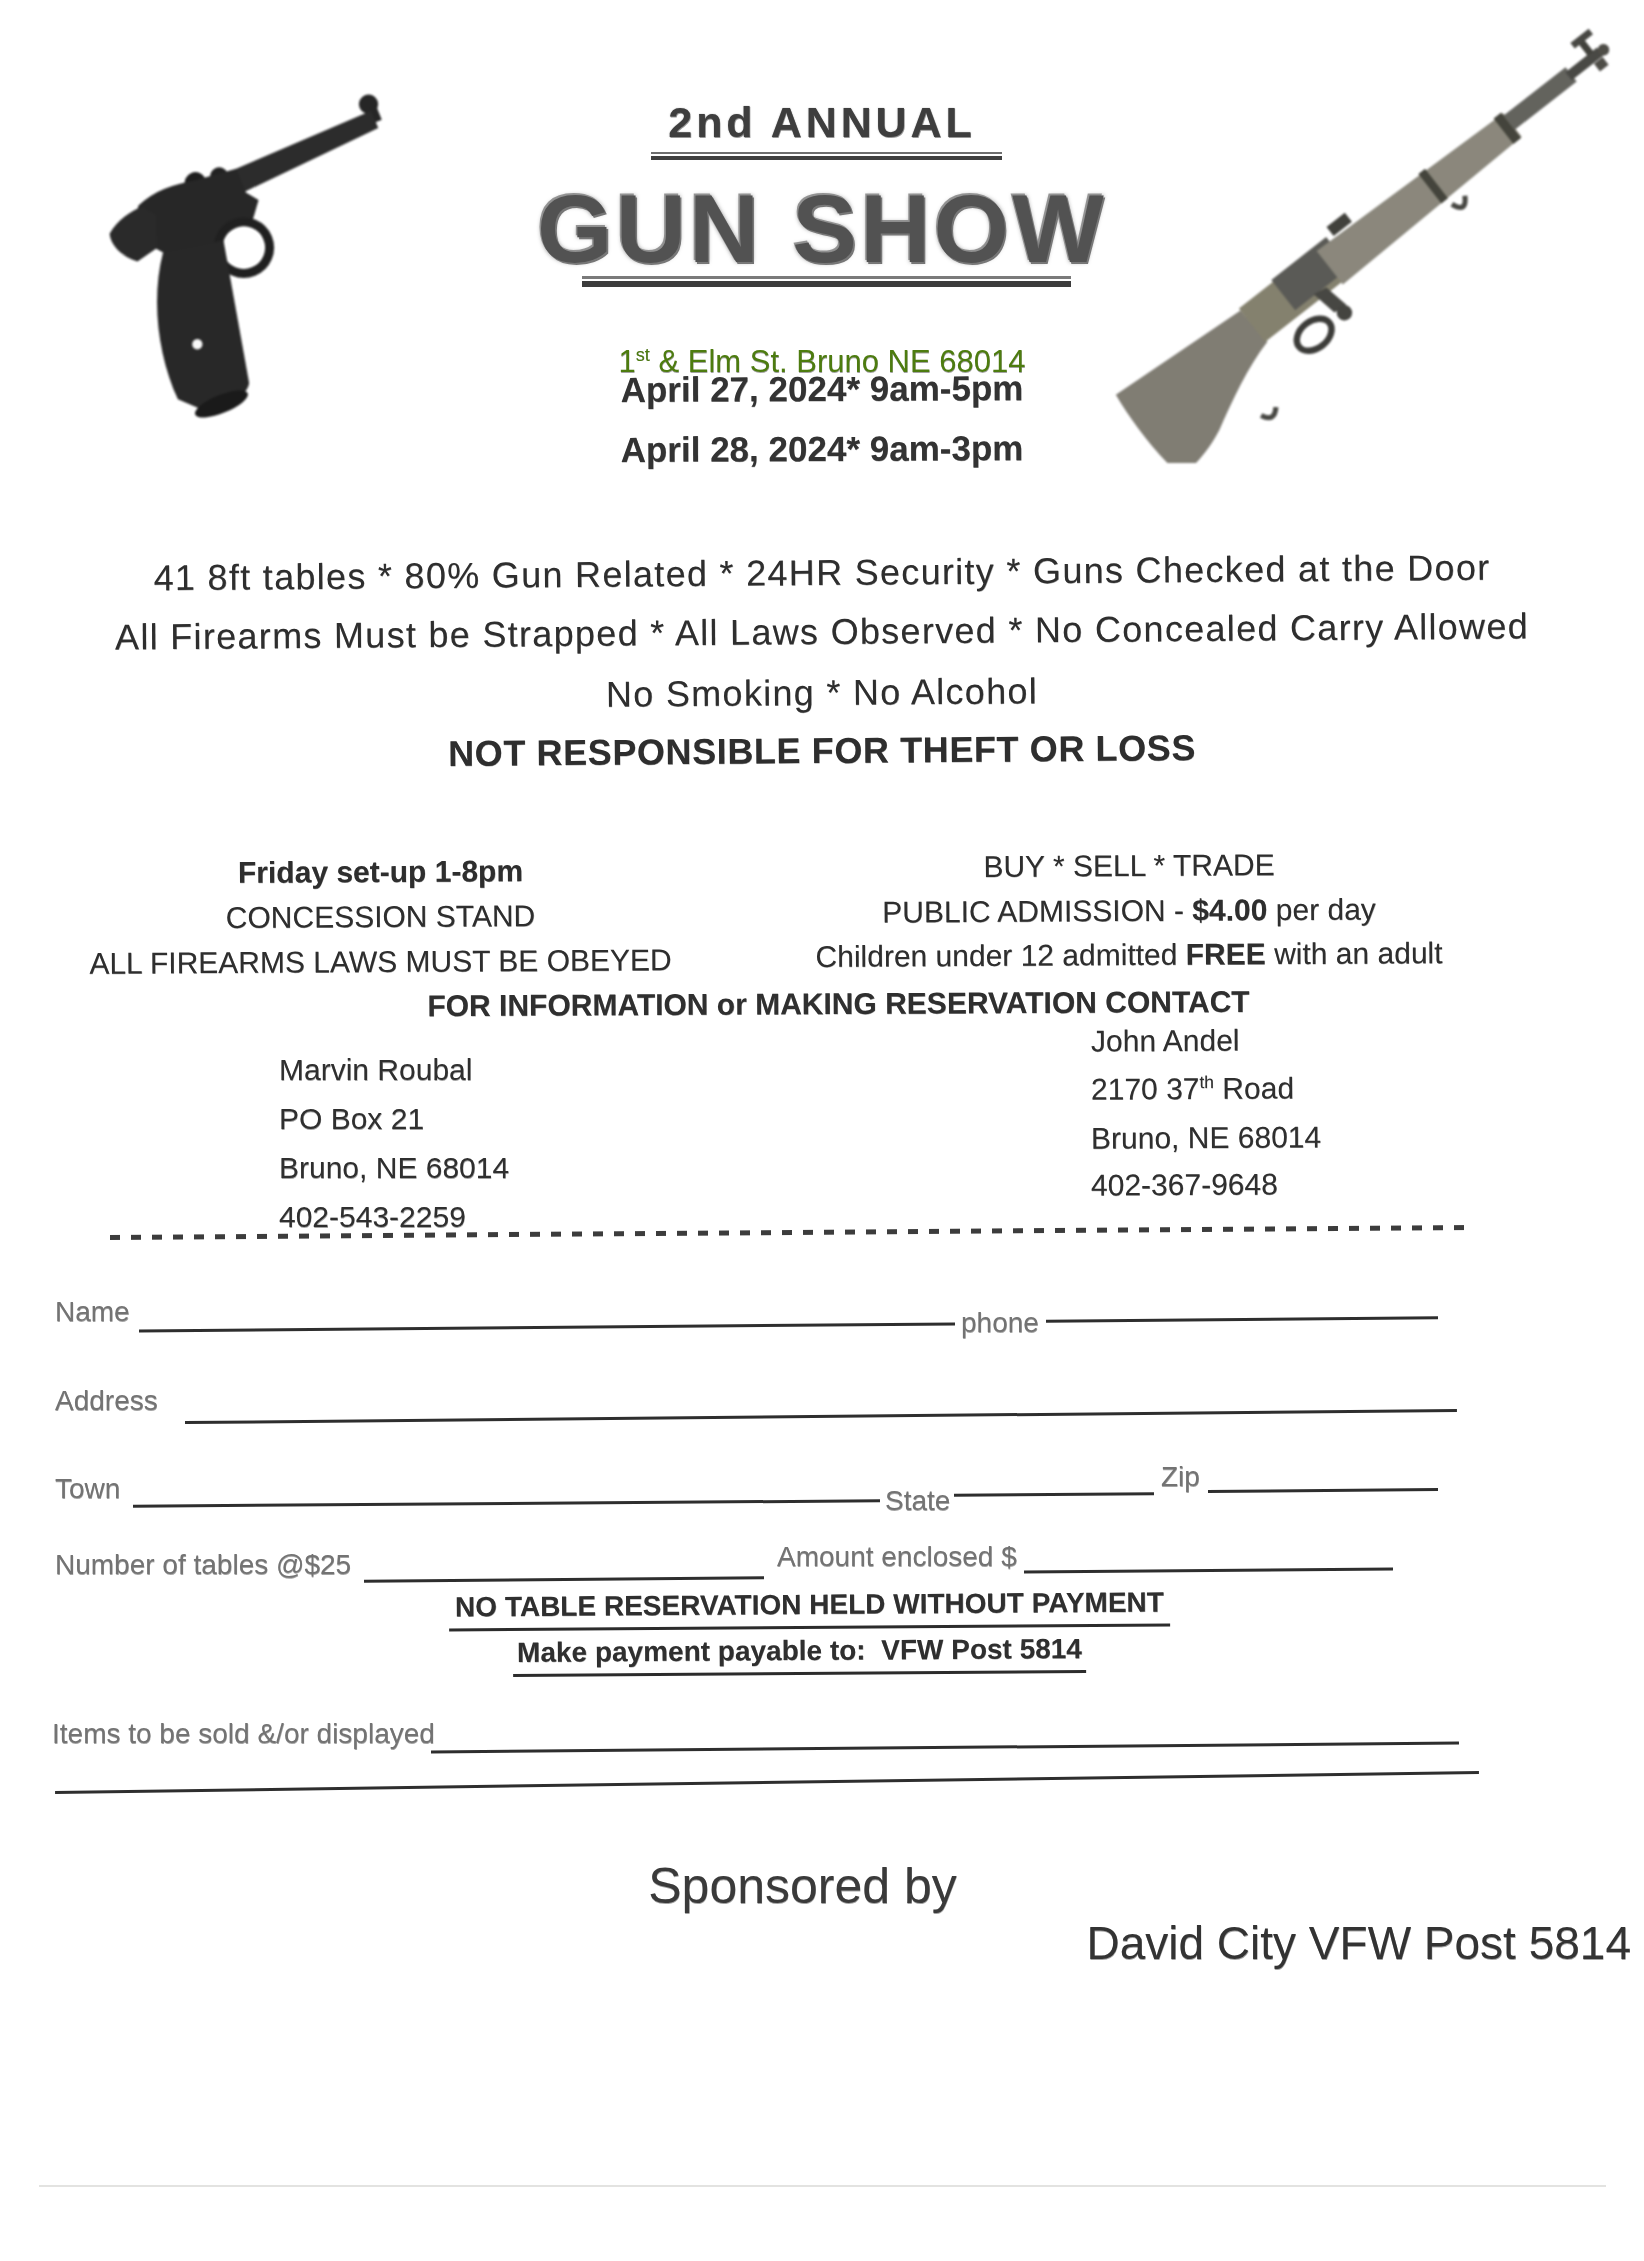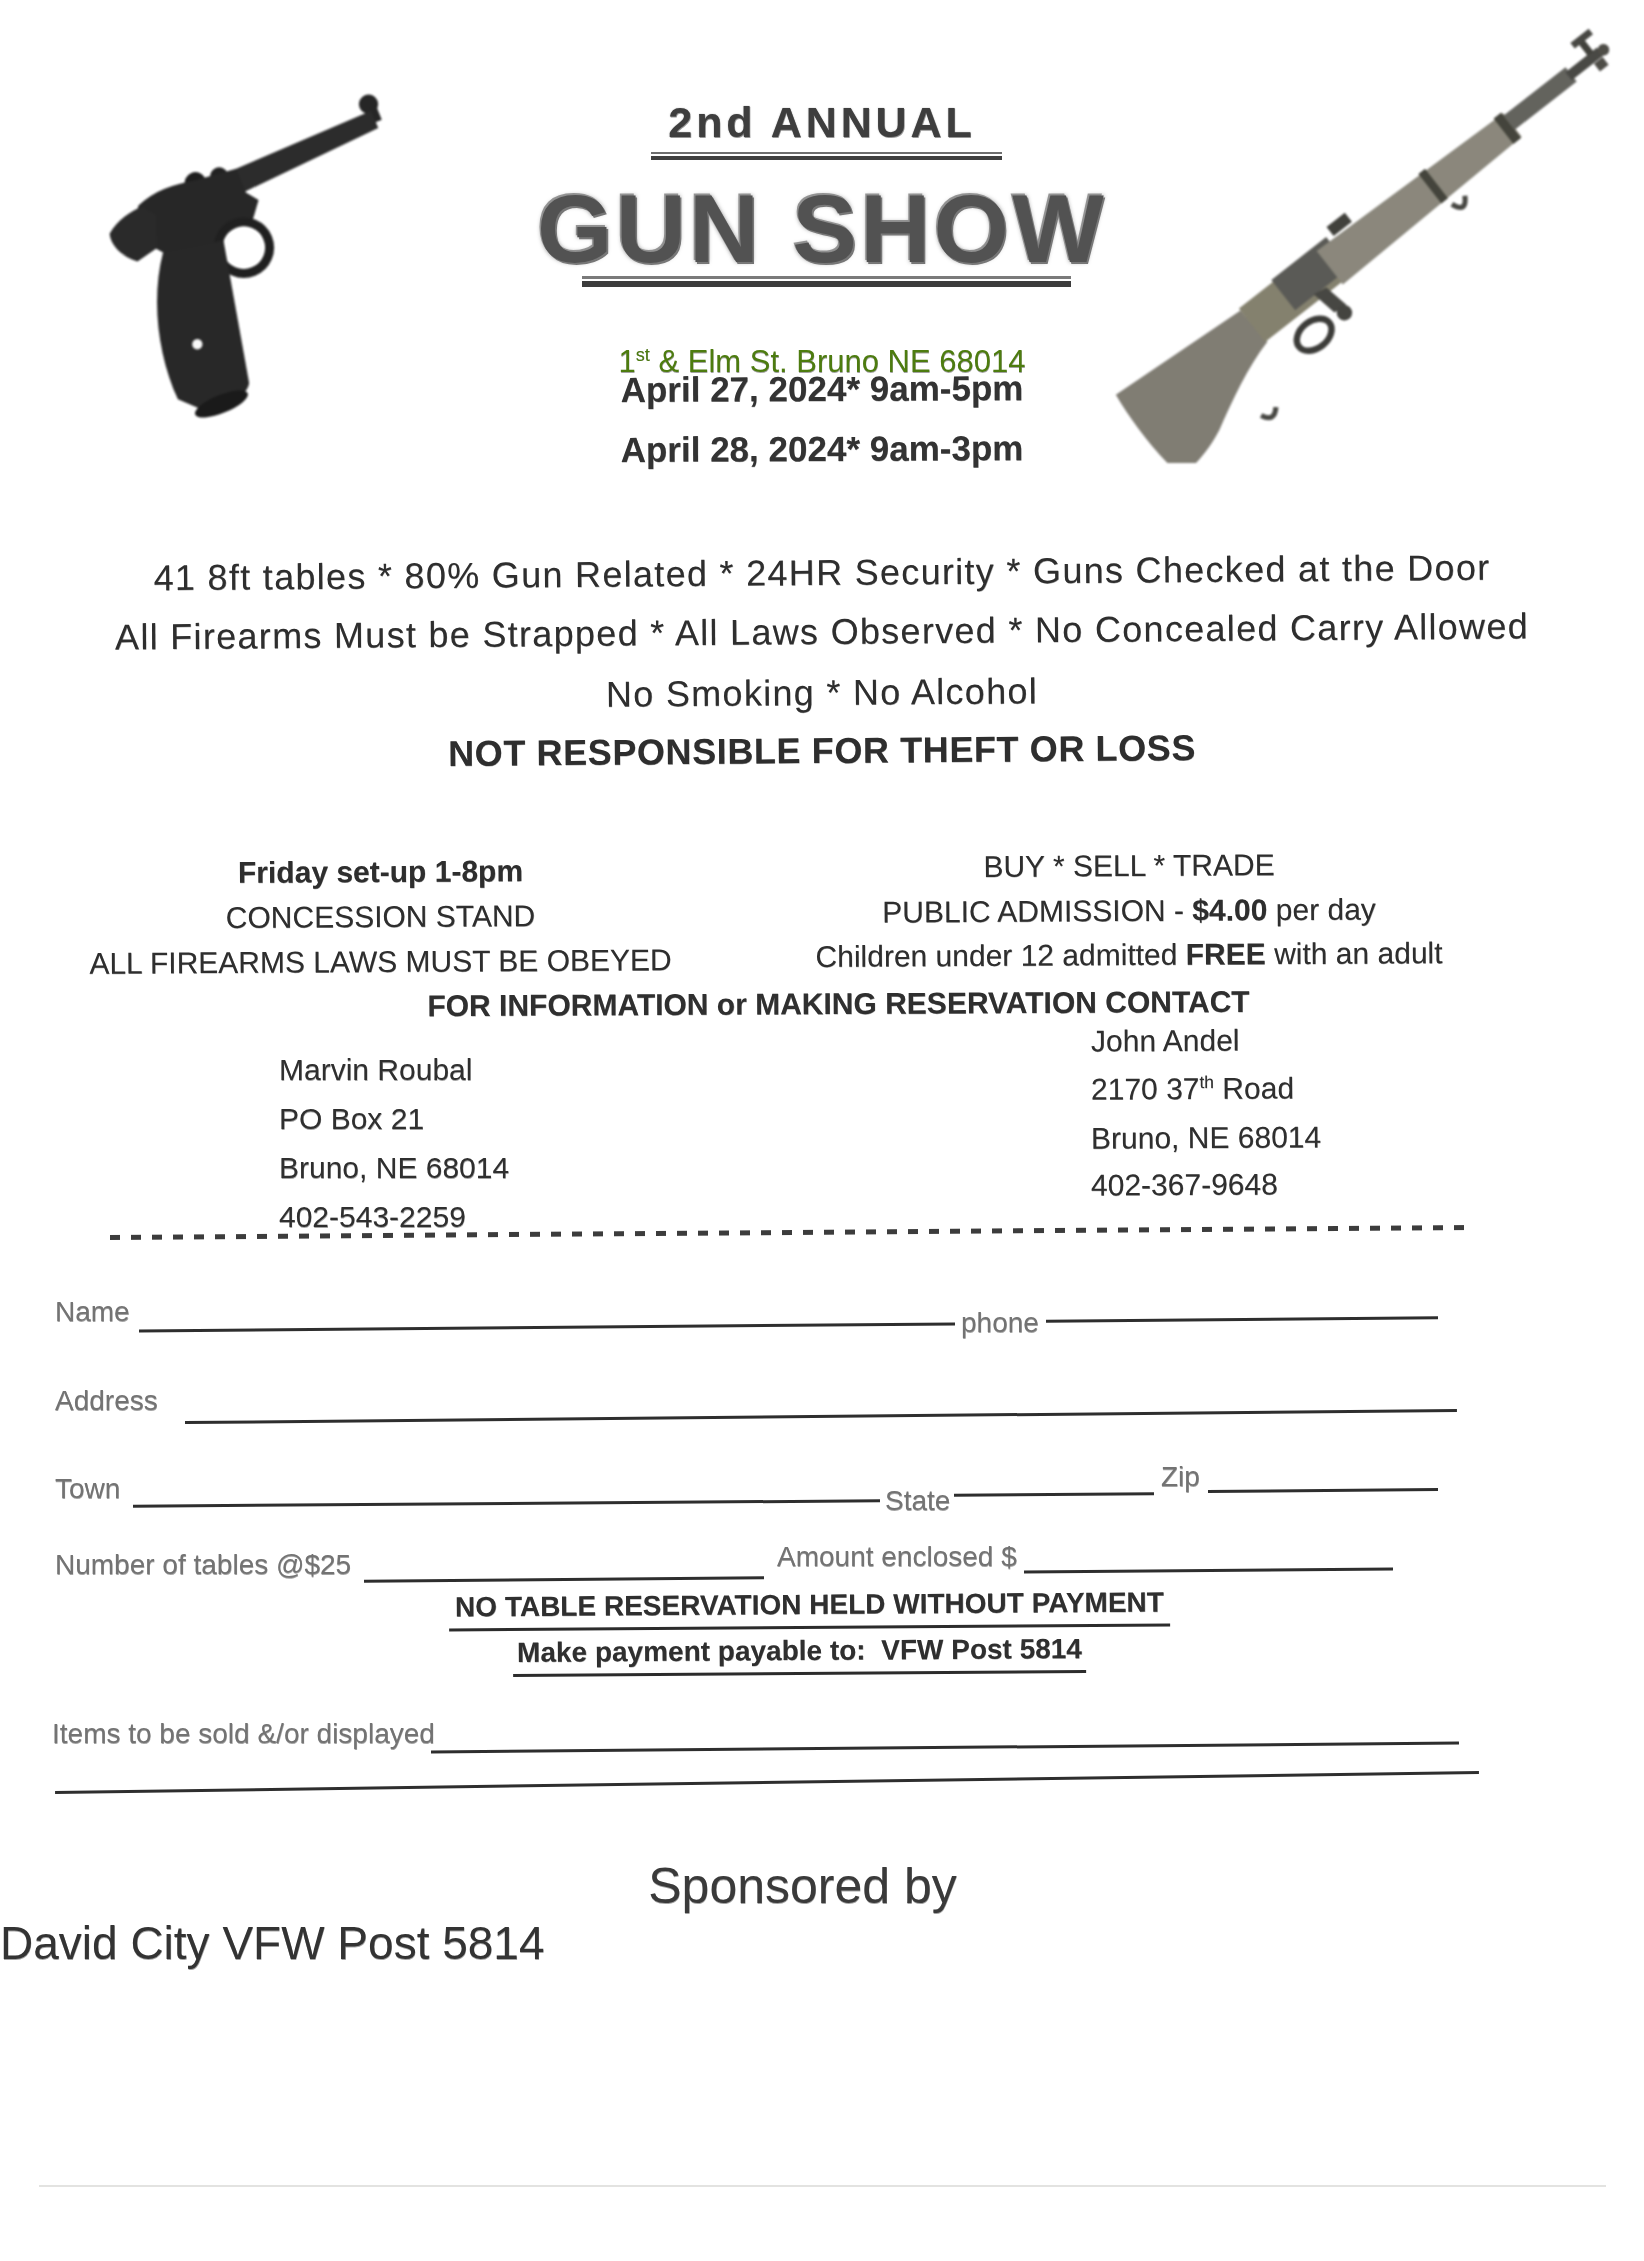--- a/index.html
+++ b/index.html
@@ -73,21 +73,21 @@
   .no-reserve{top:1589px;left:213px;width:1193px;text-align:center;font-size:28px;font-weight:bold;transform:rotate(-0.4deg);}
   .no-reserve .u{display:inline-block;border-bottom:3.9px solid #2c2c2c;padding:0 6.4px 5.2px 6.4px;}
   .payable{top:1635px;left:213px;width:1173px;text-align:center;font-size:28px;font-weight:bold;transform:rotate(-0.4deg);}
   .payable .u{display:inline-block;border-bottom:3.9px solid #2c2c2c;padding:0 3.9px 5.2px 3.9px;}
   .lbl-items{left:52px;top:1718px;}
   .line-items{left:431px;top:1746px;width:1028px;transform:rotate(-0.5deg);}
   .line-extra{left:55px;top:1781px;width:1424px;transform:rotate(-0.8deg);}
 
   
   .sponsored{top:1857px;font-size:50px;color:#3a3a3a;left:0;width:1605px;text-align:center;}
-  .sponsor-name{top:1916px;font-size:46px;color:#333;left:0;width:1631px;text-align:left;}
+  .sponsor-name{top:1916px;font-size:46px;color:#333;left:0;width:1631px;text-align:right;}
 
   .scan-line{top:2185px;left:39px;width:1567px;height:1.9px;background:#e3e3e1;}
 
   .gun{filter:blur(1.3px) contrast(1.05);}
 </style>
 </head>
 <body>
 
 <svg class="abs gun" style="left:71px;top:45px;" width="348" height="393" viewBox="0 0 540 610" aria-hidden="true">
   <g transform="translate(16,96) rotate(-22 250 200)" fill="#262626">

